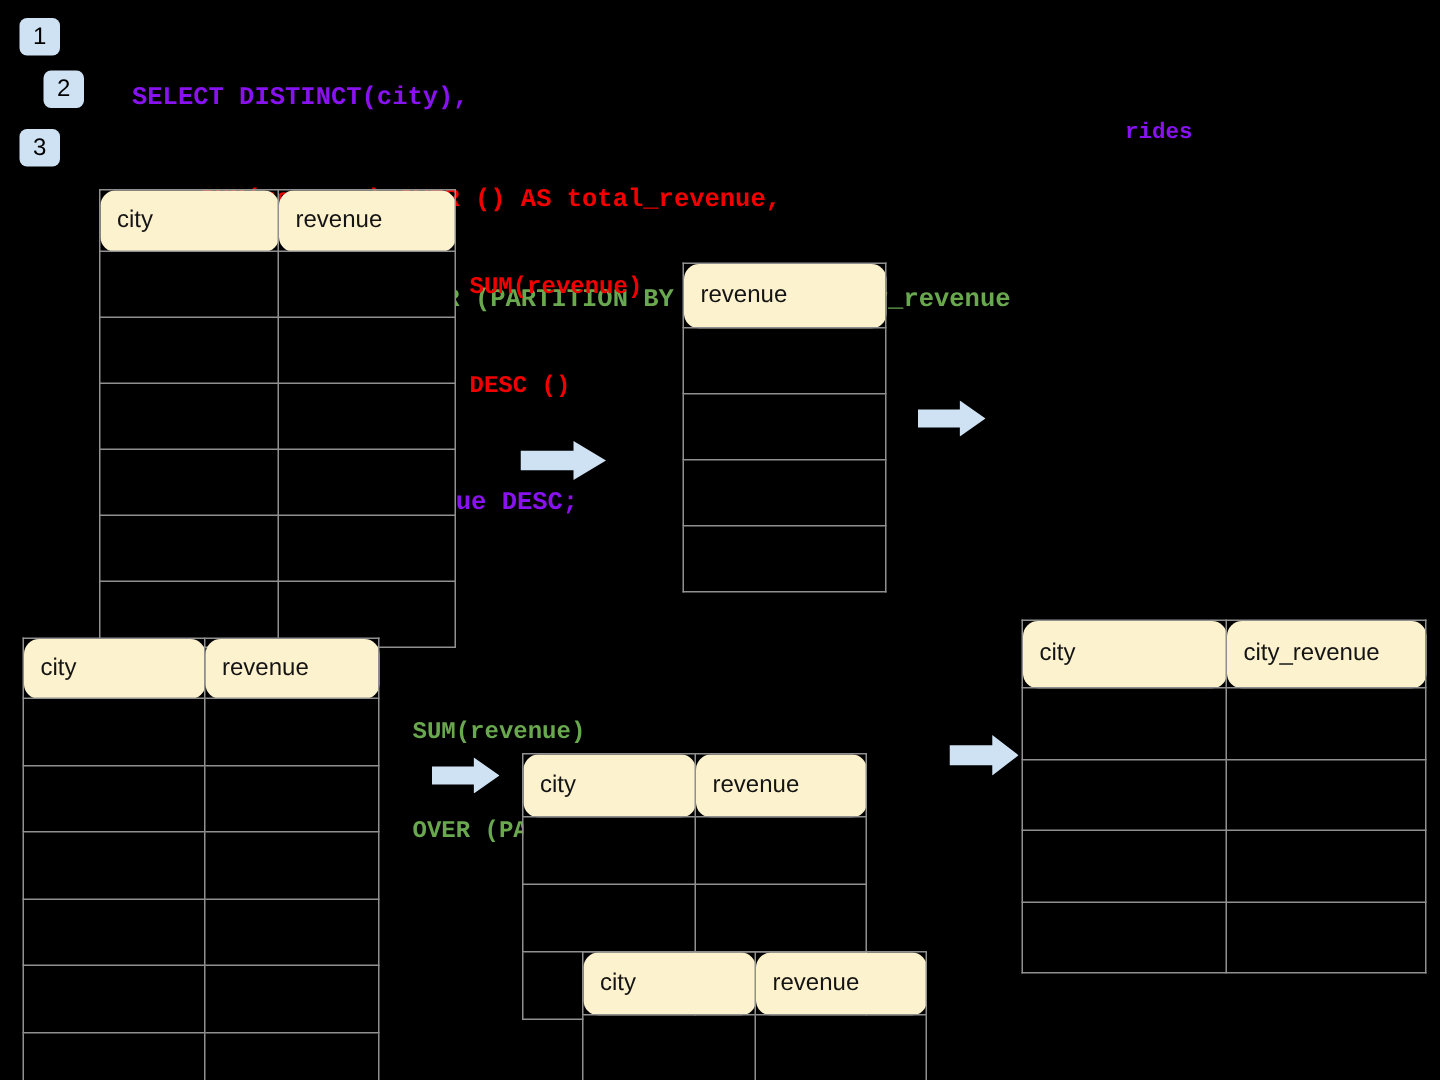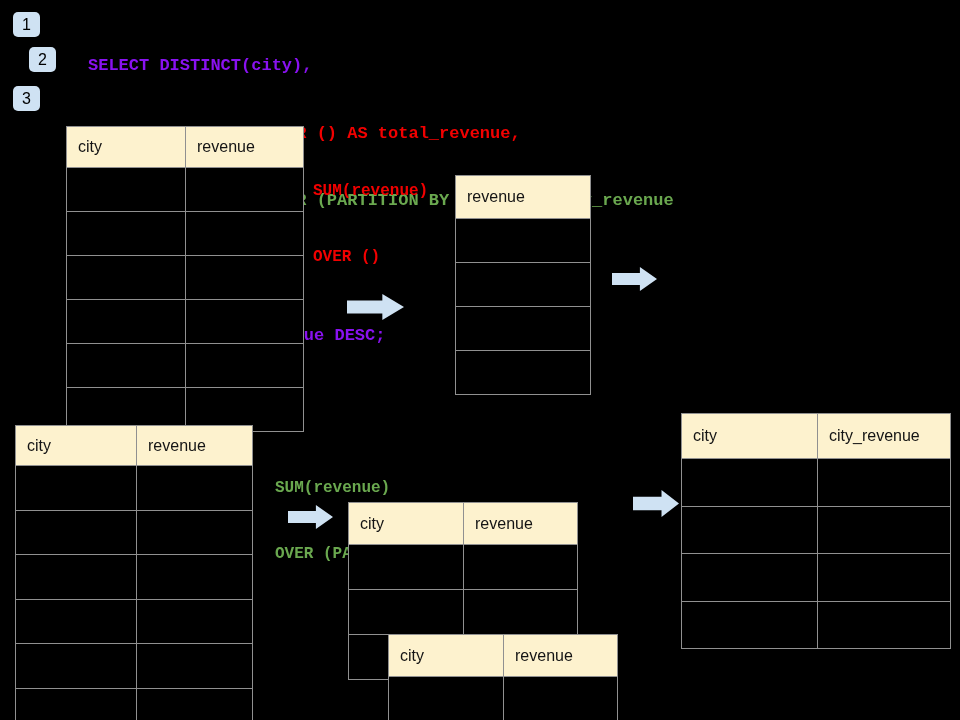--- a/index.html
+++ b/index.html
@@ -25,21 +25,21 @@
   .red{color:var(--code_red,#F20000)}
   .green{color:var(--code_green,#6AA84F)}
   #side-note{position:absolute;left:750px;top:36px;font-size:15px;line-height:21px;}
   #label-total{position:absolute;left:313px;top:136px;font-size:16px;line-height:22px;}
   #label-partition{position:absolute;left:275px;top:433px;font-size:16px;line-height:22px;}
   
   .tbl{position:absolute;border-collapse:collapse;table-layout:fixed;}
   .tbl th,.tbl td{border:1px solid var(--table_border,#909090);}
   .tbl th{
     background:var(--table_header_fill,#FDF2CE);color:#141414;font-weight:normal;
-    text-align:left;padding:0 0 0 11px;font-size:16px;vertical-align:middle;
+    text-align:left;padding:0 0 0 11px;font-size:16px;vertical-align:middle;border-radius:10px;
   }
   .tbl td{background:#000;}
   #t-source-top{left:66px;top:126px;width:238px;}
   #t-source-top th{height:40px}#t-source-top td{height:41px}
   #t-source-top col.c0{width:119px}
   #t-total-result{left:455px;top:175px;width:136px;}
   #t-total-result th{height:42px}#t-total-result td{height:41px}
   #t-source-bottom{left:15px;top:425px;width:238px;}
   #t-source-bottom th{height:39px}#t-source-bottom td{height:41.5px}
   #t-source-bottom col.c0{width:121px}
@@ -71,25 +71,26 @@
 
   <div id="code" class="mono">
     <div class="code-line purple">SELECT DISTINCT(city),</div>
     <div class="code-line ind-b red">SUM(revenue) OVER () AS total_revenue,</div>
     <div class="code-line ind-b green">SUM(revenue) OVER (PARTITION BY city) as city_revenue</div>
     <div class="code-line ind-c purple">FROM rides</div>
     <div class="code-line ind-c purple">ORDER by city_revenue DESC;</div>
   </div>
 
   <div id="side-note" class="mono purple">
+    <div>rides</div>
   </div>
 
   <div id="label-total" class="mono red">
     <div>SUM(revenue)</div>
-    <div>OVER ()</div>
+    <div>DESC ()</div>
   </div>
 
   <div id="label-partition" class="mono green">
     <div>SUM(revenue)</div>
     <div>OVER (PARTITION</div>
   </div>
 
   <table class="tbl" id="t-source-top">
       <colgroup>
         <col class="c0">

